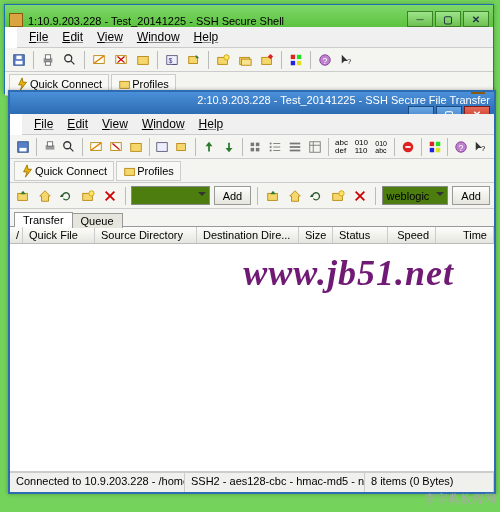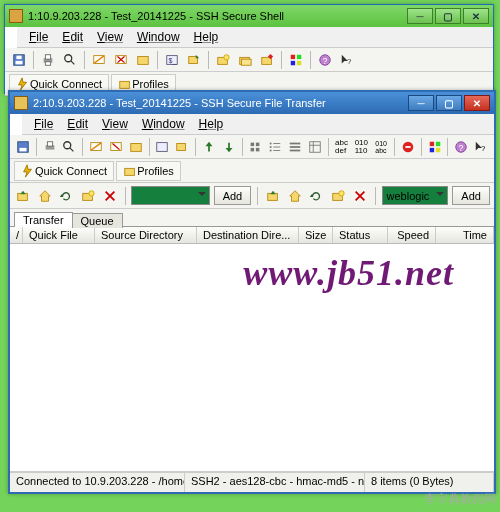--- a/index.html
+++ b/index.html
@@ -17,26 +17,26 @@
     position: absolute;
     background: #fff;
     border: 1px solid #1a6fb5;
     box-shadow: 0 0 4px rgba(0,0,0,0.3);
   }
   #win1 { left: 4px; top: 4px; width: 490px; height: 90px; }
   #win2 { left: 8px; top: 90px; width: 488px; height: 404px; border: 2px solid #2d6bb3; }
   .titlebar {
     height: 22px;
     display: flex;
-    align-items: center;
+    align-items: flex-end;
     padding: 0 4px;
     font-size: 11px;
   }
   #win1 .titlebar { background: linear-gradient(#7fd868, #5cc240); }
-  #win2 .titlebar { background: linear-gradient(#4a90d9, #2d6bb3); color: #fff; }
+  #win2 .titlebar { background: linear-gradient(#4a90d9, #2d6bb3); color: #fff; flex-direction: column; }
   .ticon { width: 14px; height: 14px; margin-right: 5px; background: #d9a441; border:1px solid #8a5a10; }
   .title { flex: 1; }
   .winbtns { display: flex; gap: 2px; }
   .winbtn {
     width: 26px; height: 16px;
     display: flex; align-items: center; justify-content: center;
     font-size: 10px; font-weight: bold;
   }
   #win1 .winbtn { background: linear-gradient(#9de58a,#6dc050); border:1px solid #3e8028; color:#234; }
   #win2 .winbtn { background: linear-gradient(#6aa8e6,#3d7cc0); border:1px solid #1a4a80; color:#fff; }
@@ -66,21 +66,21 @@
     padding: 1px 6px; height:20px;
     border: 1px solid #ccc; background: #f8f8f4;
     font-size: 11px; cursor: default;
   }
   .addresstoolbar {
     display: flex; align-items: center; gap: 4px;
     padding: 2px 4px; background: #f4f4f0; border-bottom: 1px solid #ccc;
     height: 26px;
   }
   .combo {
-    height: 19px; border:1px solid #888; background:#15803d;
+    height: 19px; border:1px solid #888; background:#4d7c0f;
     display:flex; align-items:center; padding: 0 18px 0 4px;
     position: relative; font-size: 11px;
   }
   .combo::after {
     content:""; position:absolute; right:3px; top:50%; transform: translateY(-50%);
     border: 4px solid transparent; border-top-color: #333;
   }
   .addbtn {
     height:19px; padding: 0 8px; border:1px solid #999; background: linear-gradient(#fdfdfa,#e6e6de);
     font-size:11px; display:flex; align-items:center;

